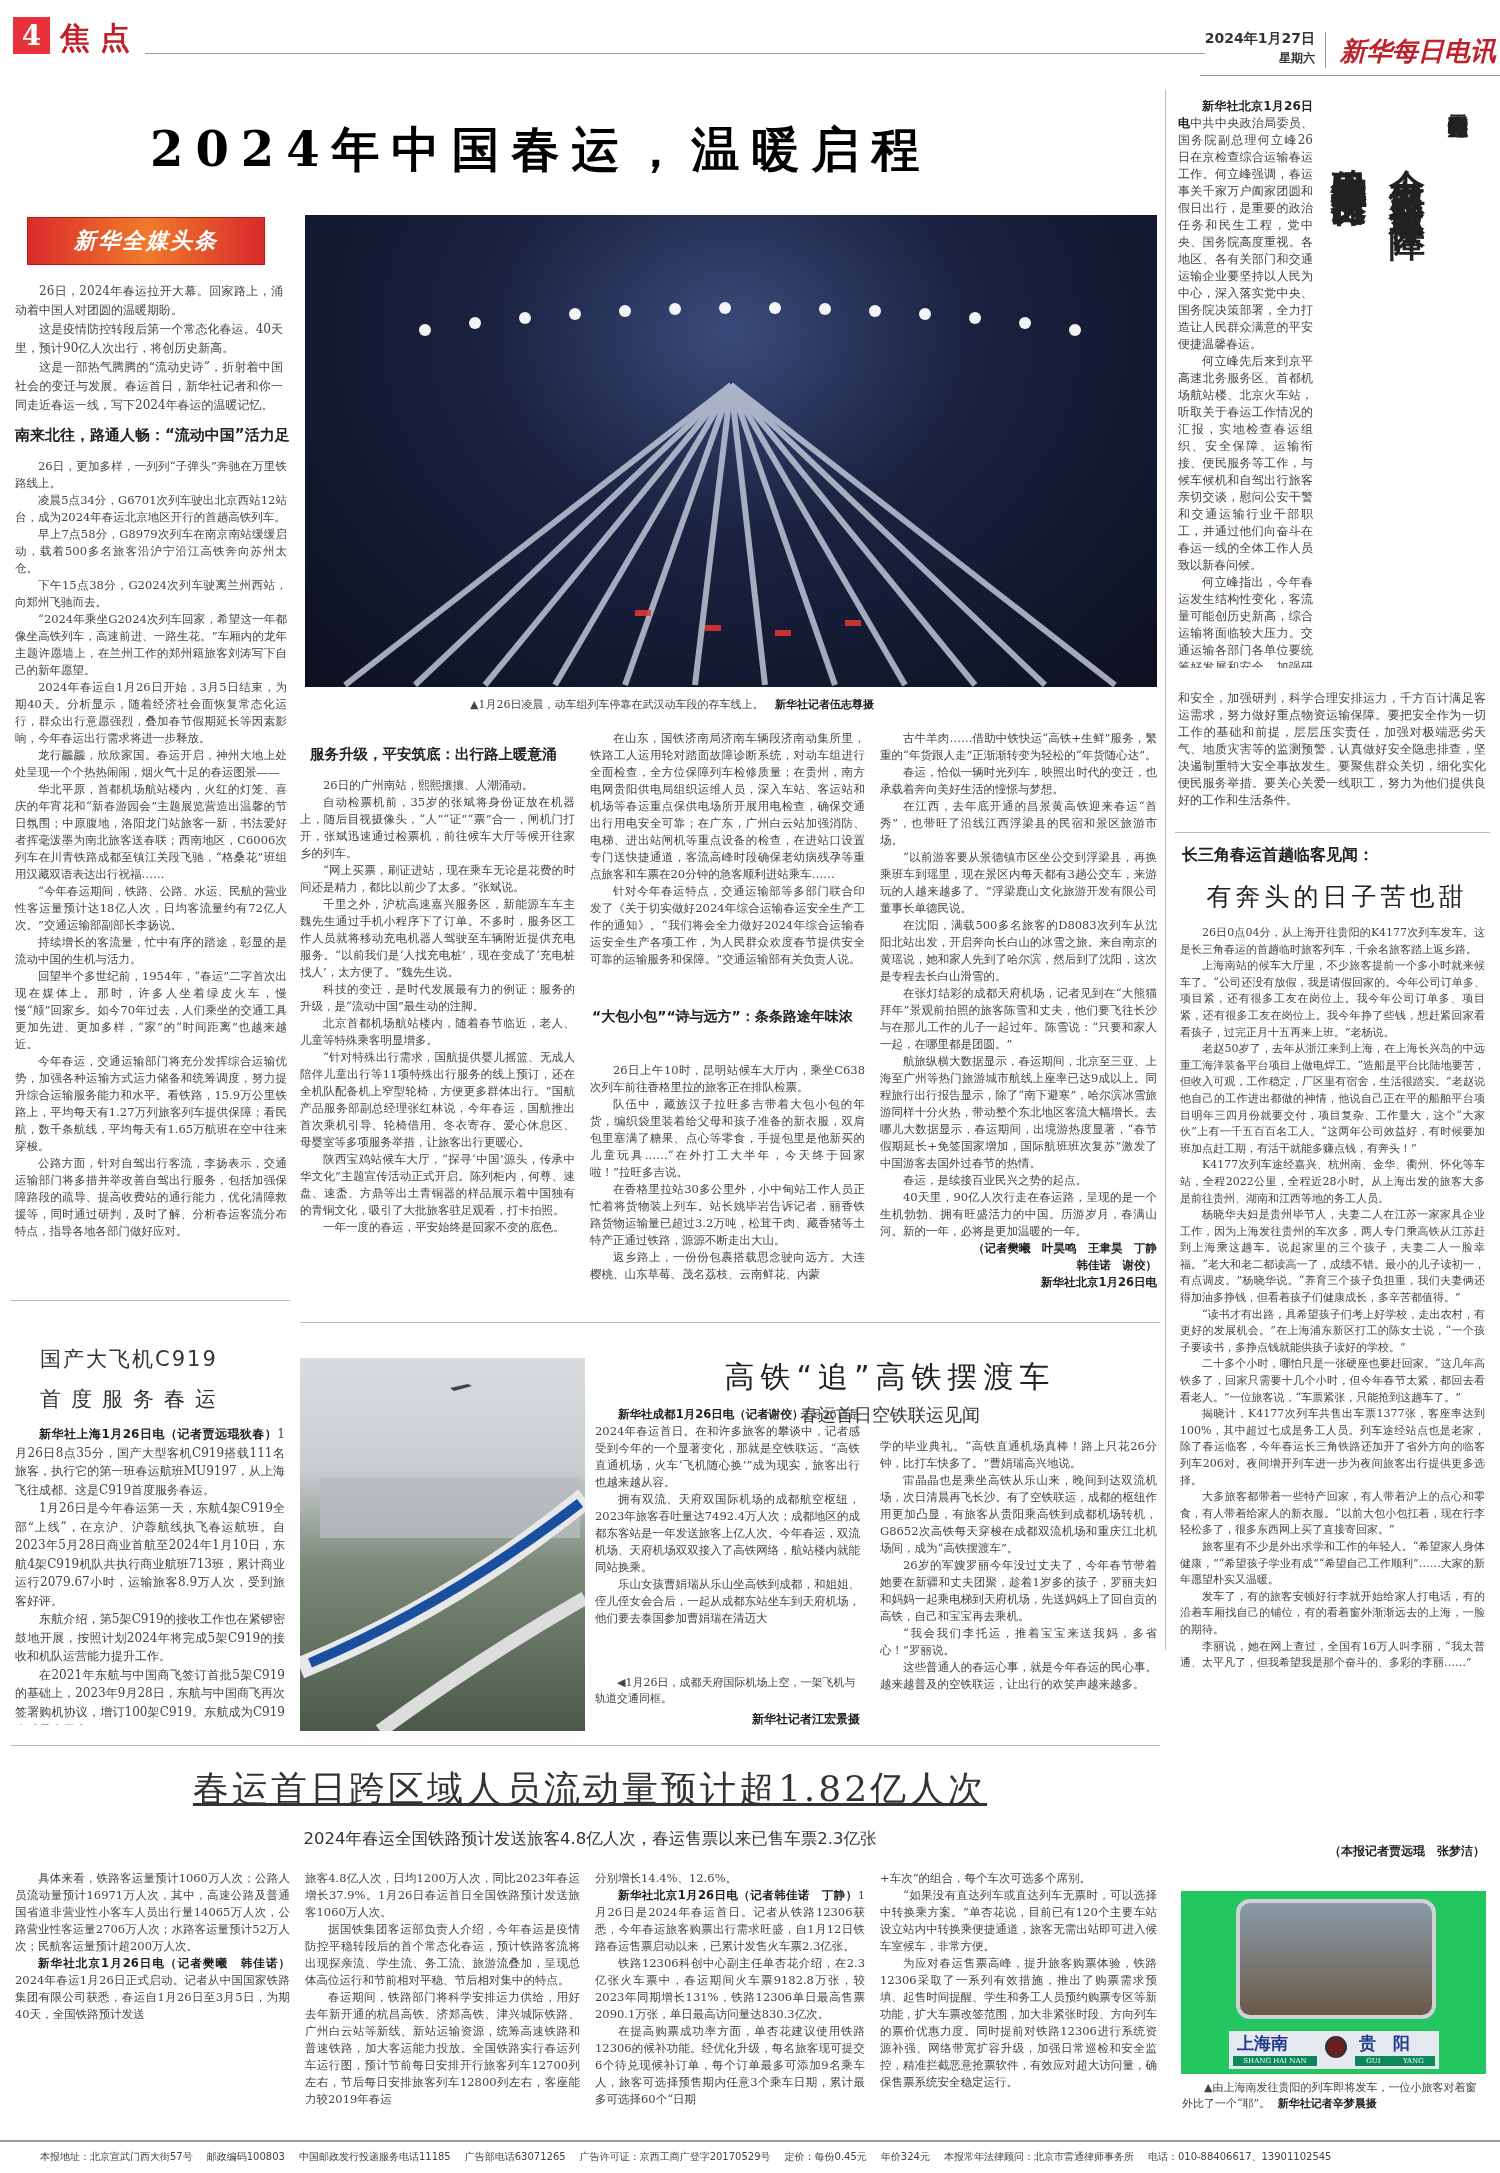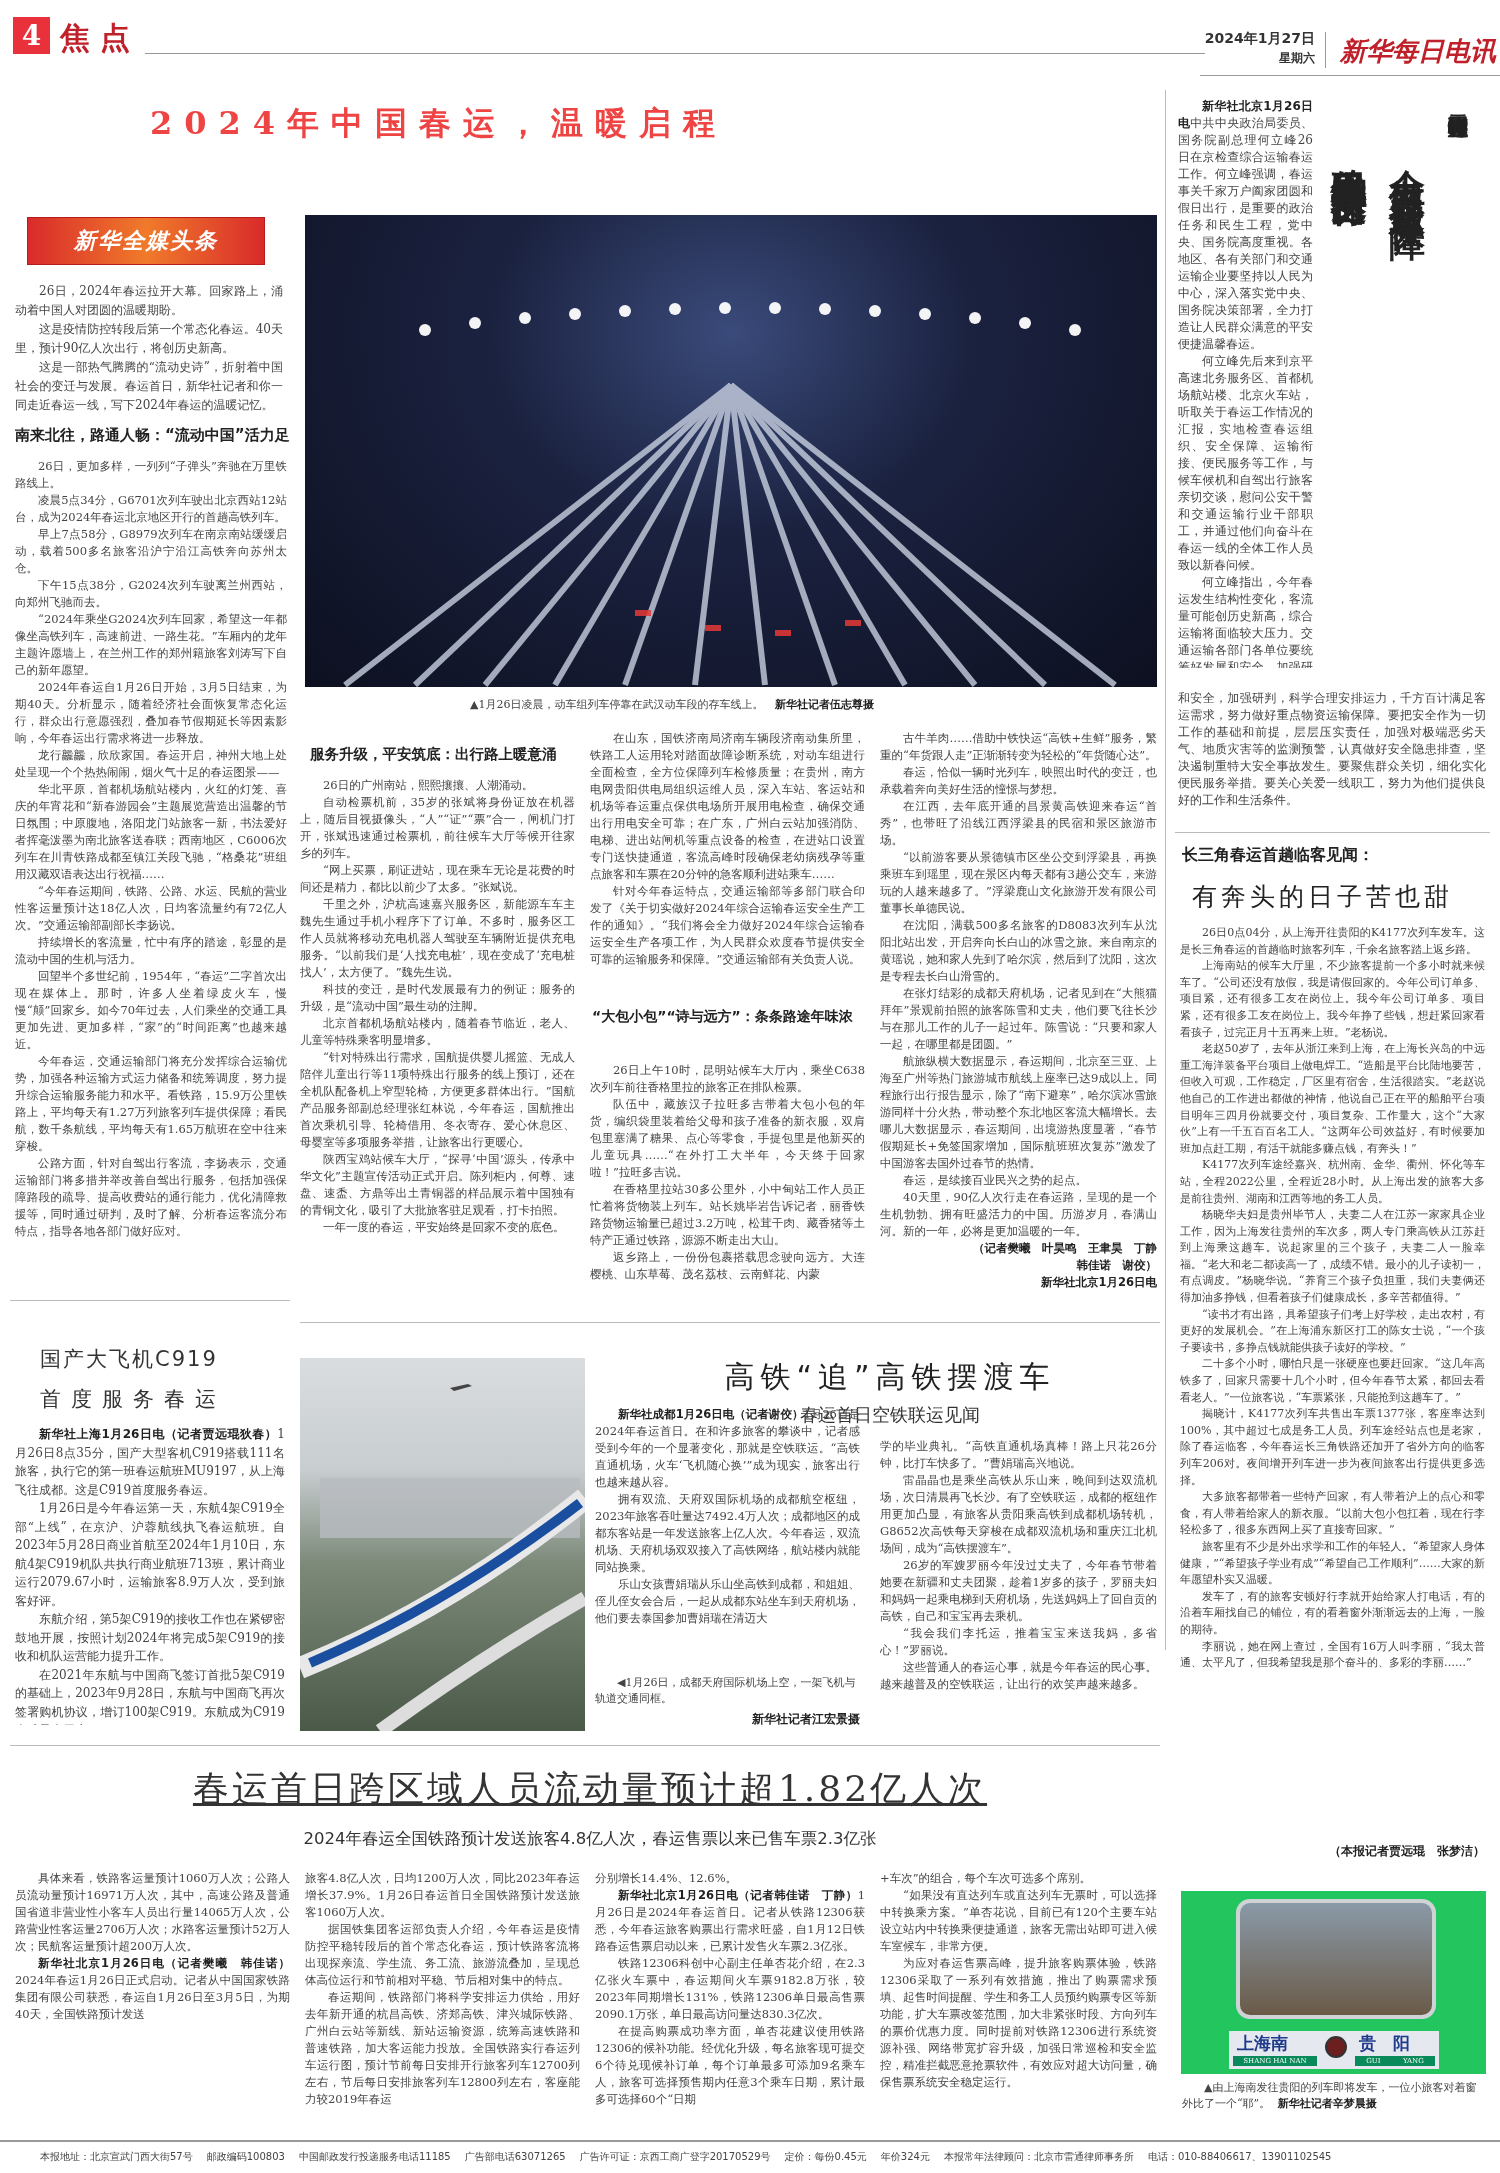--- a/index.html
+++ b/index.html
@@ -24,21 +24,21 @@
   <div class="abs" style="left:13px;top:17px;width:37px;height:37px;background:#e8313a;color:#fff;font-family:'DejaVu Serif',serif;font-weight:bold;font-size:28px;text-align:center;line-height:37px;">4</div>
   <div class="abs" style="left:60px;top:18px;font-family:'DejaVu Serif',serif;font-weight:bold;font-size:30px;color:#c0202a;letter-spacing:10px;">焦点</div>
   <div class="hline" style="left:145px;top:53px;width:1060px;background:#999;"></div>
   <div class="abs sans" style="left:1190px;top:30px;width:125px;text-align:right;font-size:14px;font-weight:bold;color:#333;">2024年1月27日</div>
   <div class="abs sans" style="left:1250px;top:50px;width:65px;text-align:right;font-size:12px;font-weight:bold;color:#333;">星期六</div>
   <div class="vline" style="left:1325px;top:32px;height:36px;background:#999;"></div>
   <div class="abs" style="left:1340px;top:34px;font-family:'DejaVu Serif',serif;font-weight:bold;font-style:italic;font-size:26px;color:#c0202a;">新华每日电讯</div>
   <div class="hline" style="left:1200px;top:75px;width:300px;background:#999;"></div>
 </div>
 
-<div class="abs" style="left:150px;top:102px;font-family:'DejaVu Serif',serif;font-weight:bold;font-size:32px;color:#ef4444;letter-spacing:12px;">2024年中国春运，温暖启程</div>
+<div class="abs" style="left:150px;top:118px;font-family:'DejaVu Serif',serif;font-weight:bold;font-size:48px;color:#000000;letter-spacing:12px;">2024年中国春运，温暖启程</div>
 
 <div class="abs" style="left:27px;top:217px;width:238px;height:48px;background:linear-gradient(90deg,#d92b2b,#f07a2a 50%,#d92b2b);border:1px solid #b71c1c;display:flex;align-items:center;justify-content:center;">
   <span style="font-family:'DejaVu Sans',sans-serif;font-style:italic;font-weight:bold;font-size:22px;color:#fff;letter-spacing:2px;">新华全媒头条</span>
 </div>
 
 <div class="abs body-text" style="left:15px;top:282px;width:268px;font-size:12px;line-height:19px;">
   <p>26日，2024年春运拉开大幕。回家路上，涌动着中国人对团圆的温暖期盼。</p>
   <p>这是疫情防控转段后第一个常态化春运。40天里，预计90亿人次出行，将创历史新高。</p>
   <p>这是一部热气腾腾的“流动史诗”，折射着中国社会的变迁与发展。春运首日，新华社记者和你一同走近春运一线，写下2024年春运的温暖记忆。</p>
 </div>
@@ -150,21 +150,21 @@
 </div>
 <div class="abs" style="left:1330px;top:140px;width:40px;writing-mode:vertical-rl;font-family:'DejaVu Serif',serif;font-weight:bold;font-size:36px;color:#222;line-height:40px;letter-spacing:2px;">确保人民群众平安便捷出行</div>
 <div class="abs" style="left:1388px;top:140px;width:40px;writing-mode:vertical-rl;font-family:'DejaVu Serif',serif;font-weight:bold;font-size:36px;color:#222;line-height:40px;letter-spacing:6px;">全力做好春运服务保障</div>
 <div class="abs" style="left:1442px;top:100px;width:30px;writing-mode:vertical-rl;font-family:'DejaVu Sans',sans-serif;font-size:21px;color:#222;line-height:28px;">何立峰检查二〇二四年春运工作时强调</div>
 <div class="abs body-text" style="left:1178px;top:690px;width:308px;height:120px;overflow:hidden;font-size:12px;line-height:17px;">
   <p class="noind">和安全，加强研判，科学合理安排运力，千方百计满足客运需求，努力做好重点物资运输保障。要把安全作为一切工作的基础和前提，层层压实责任，加强对极端恶劣天气、地质灾害等的监测预警，认真做好安全隐患排查，坚决遏制重特大安全事故发生。要聚焦群众关切，细化实化便民服务举措。要关心关爱一线职工，努力为他们提供良好的工作和生活条件。</p>
 </div>
 <div class="hline" style="left:1175px;top:832px;width:315px;"></div>
 
 <div class="abs sans" style="left:1182px;top:845px;font-size:16px;font-weight:bold;color:#222;">长三角春运首趟临客见闻：</div>
-<div class="abs" style="left:1192px;top:880px;width:290px;font-family:'DejaVu Sans',sans-serif;font-size:25px;color:#222;letter-spacing:4px;">有奔头的日子苦也甜</div>
+<div class="abs" style="left:1192px;top:880px;width:290px;text-align:center;font-family:'DejaVu Sans',sans-serif;font-size:25px;color:#222;letter-spacing:4px;">有奔头的日子苦也甜</div>
 <div class="abs body-text" style="left:1180px;top:925px;width:305px;height:905px;overflow:hidden;font-size:11px;line-height:16.6px;">
   <p>26日0点04分，从上海开往贵阳的K4177次列车发车。这是长三角春运的首趟临时旅客列车，千余名旅客踏上返乡路。</p>
   <p>上海南站的候车大厅里，不少旅客提前一个多小时就来候车了。“公司还没有放假，我是请假回家的。今年公司订单多、项目紧，还有很多工友在岗位上。我今年公司订单多、项目紧，还有很多工友在岗位上。我今年挣了些钱，想赶紧回家看看孩子，过完正月十五再来上班。”老杨说。</p>
   <p>老赵50岁了，去年从浙江来到上海，在上海长兴岛的中远重工海洋装备平台项目上做电焊工。“造船是平台比陆地要苦，但收入可观，工作稳定，厂区里有宿舍，生活很踏实。”老赵说他自己的工作进出都做的神情，他说自己正在平的船舶平台项目明年三四月份就要交付，项目复杂、工作量大，这个“大家伙”上有一千五百百名工人。“这两年公司效益好，有时候要加班加点赶工期，有活干就能多赚点钱，有奔头！”</p>
   <p>K4177次列车途经嘉兴、杭州南、金华、衢州、怀化等车站，全程2022公里，全程近28小时。从上海出发的旅客大多是前往贵州、湖南和江西等地的务工人员。</p>
   <p>杨晓华夫妇是贵州毕节人，夫妻二人在江苏一家家具企业工作，因为上海发往贵州的车次多，两人专门乘高铁从江苏赶到上海乘这趟车。说起家里的三个孩子，夫妻二人一脸幸福。“老大和老二都读高一了，成绩不错。最小的儿子读初一，有点调皮。”杨晓华说。“养育三个孩子负担重，我们夫妻俩还得加油多挣钱，但看着孩子们健康成长，多辛苦都值得。”</p>
   <p>“读书才有出路，具希望孩子们考上好学校，走出农村，有更好的发展机会。”在上海浦东新区打工的陈女士说，“一个孩子要读书，多挣点钱就能供孩子读好的学校。”</p>
   <p>二十多个小时，哪怕只是一张硬座也要赶回家。“这几年高铁多了，回家只需要十几个小时，但今年春节太紧，都回去看看老人。”一位旅客说，“车票紧张，只能抢到这趟车了。”</p>
   <p>揭晓计，K4177次列车共售出车票1377张，客座率达到100%，其中超过七成是务工人员。列车途经站点也是老家，除了春运临客，今年春运长三角铁路还加开了省外方向的临客列车206对。夜间增开列车进一步为夜间旅客出行提供更多选择。</p>
   <p>大多旅客都带着一些特产回家，有人带着沪上的点心和零食，有人带着给家人的新衣服。“以前大包小包扛着，现在行李轻松多了，很多东西网上买了直接寄回家。”</p>

